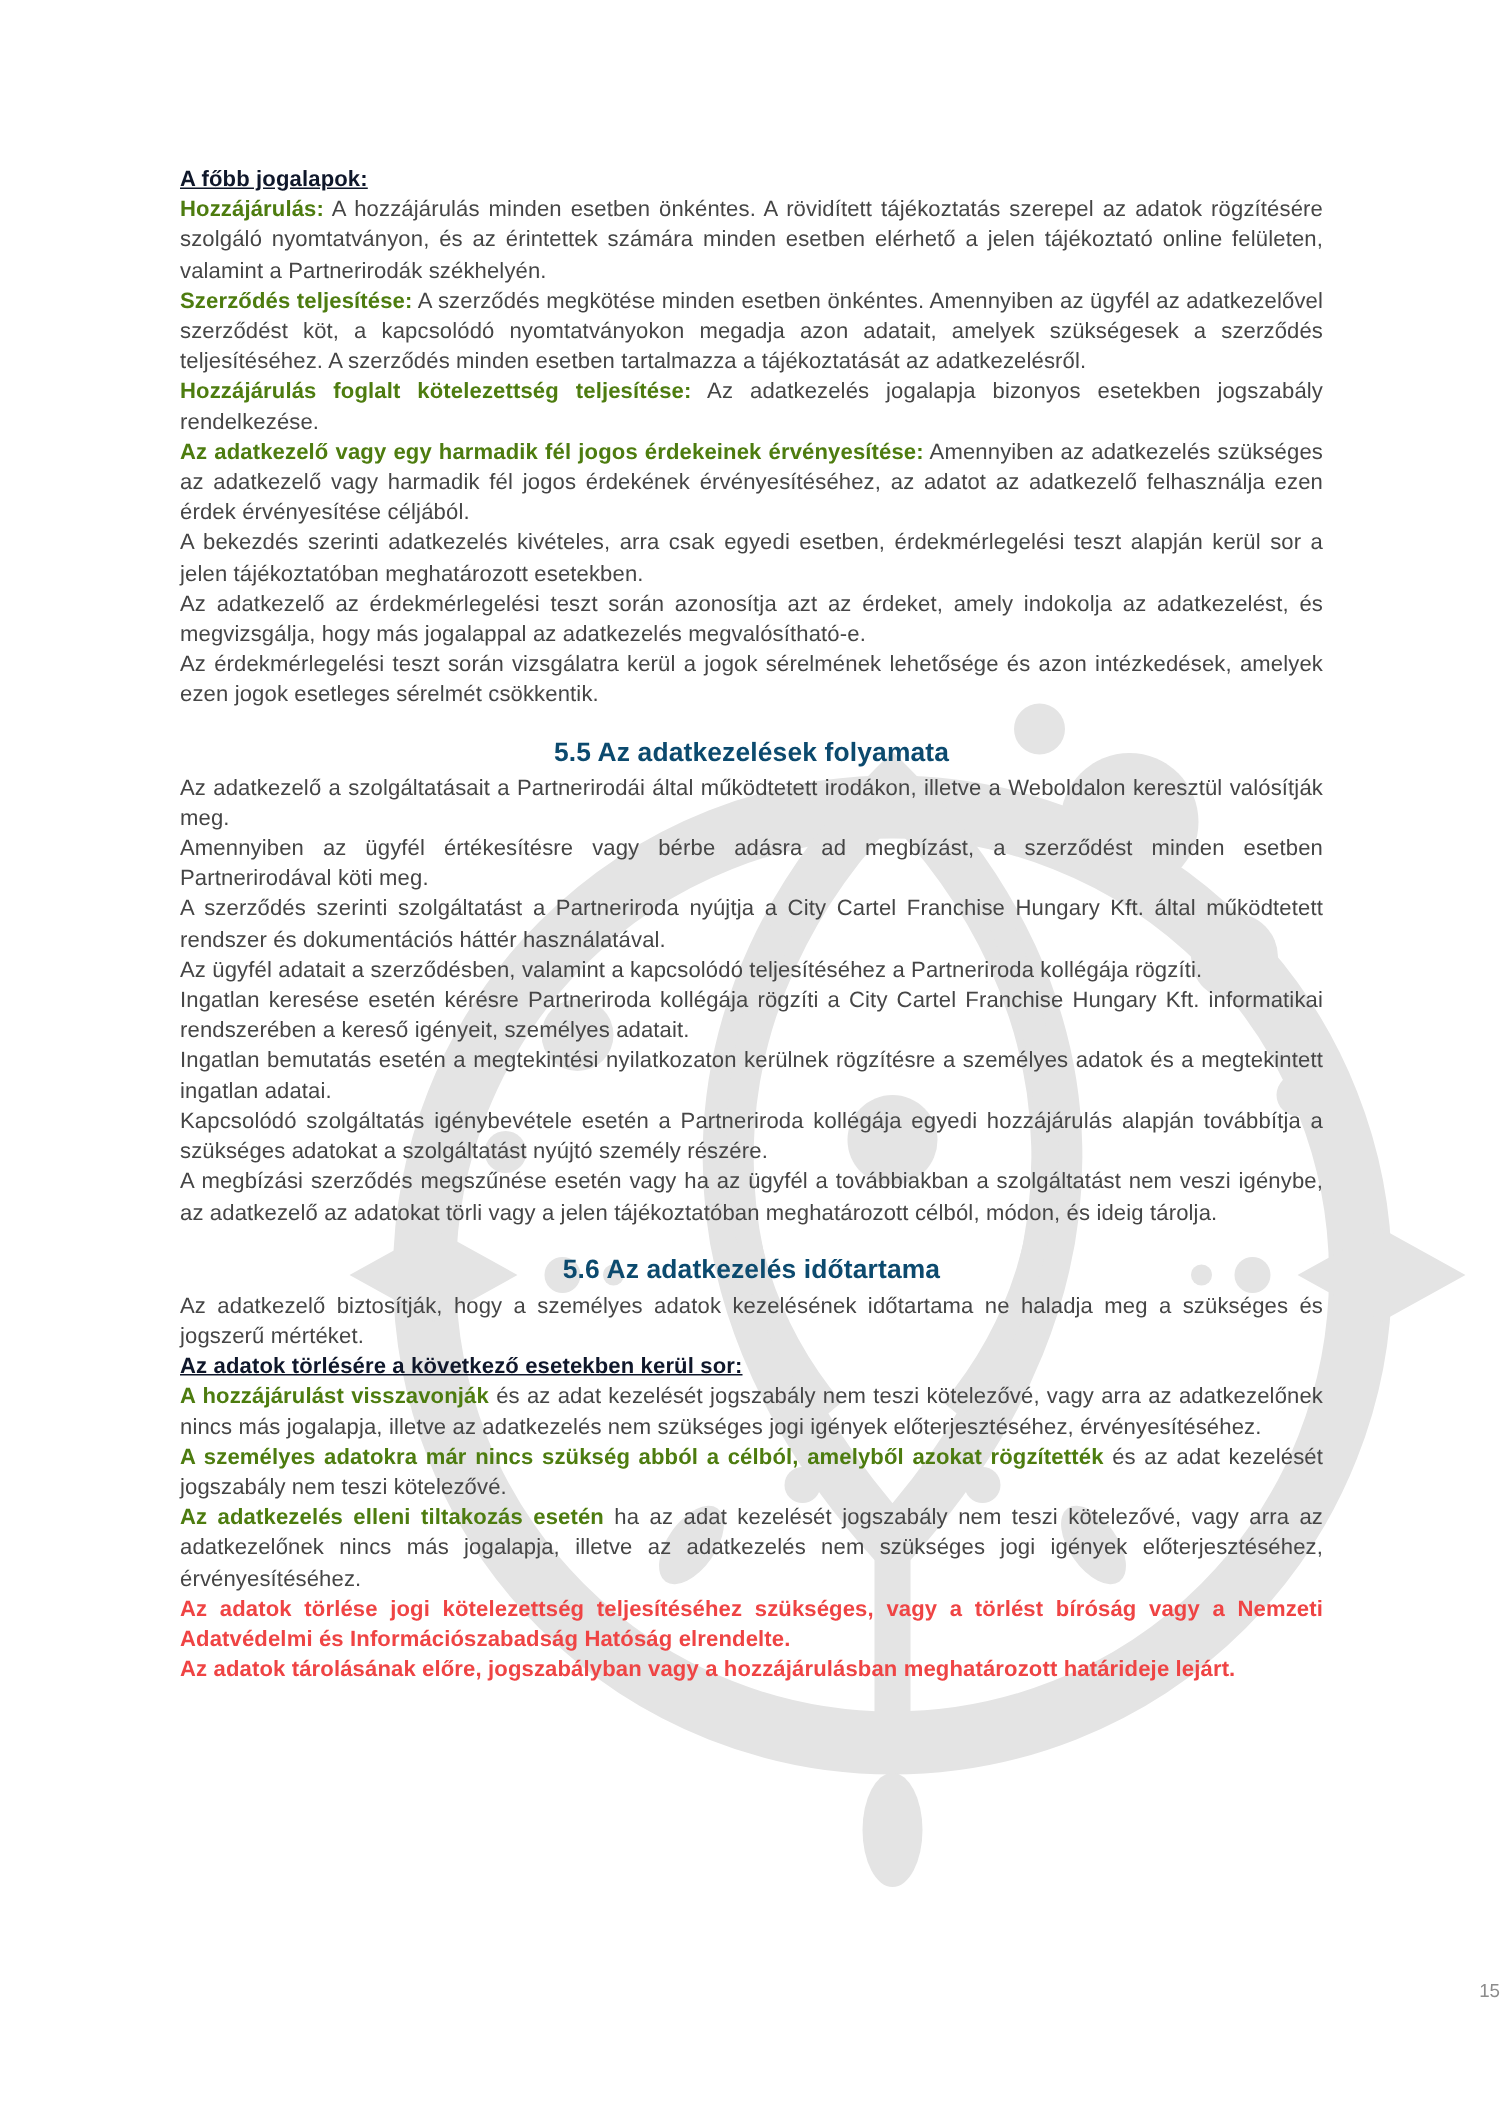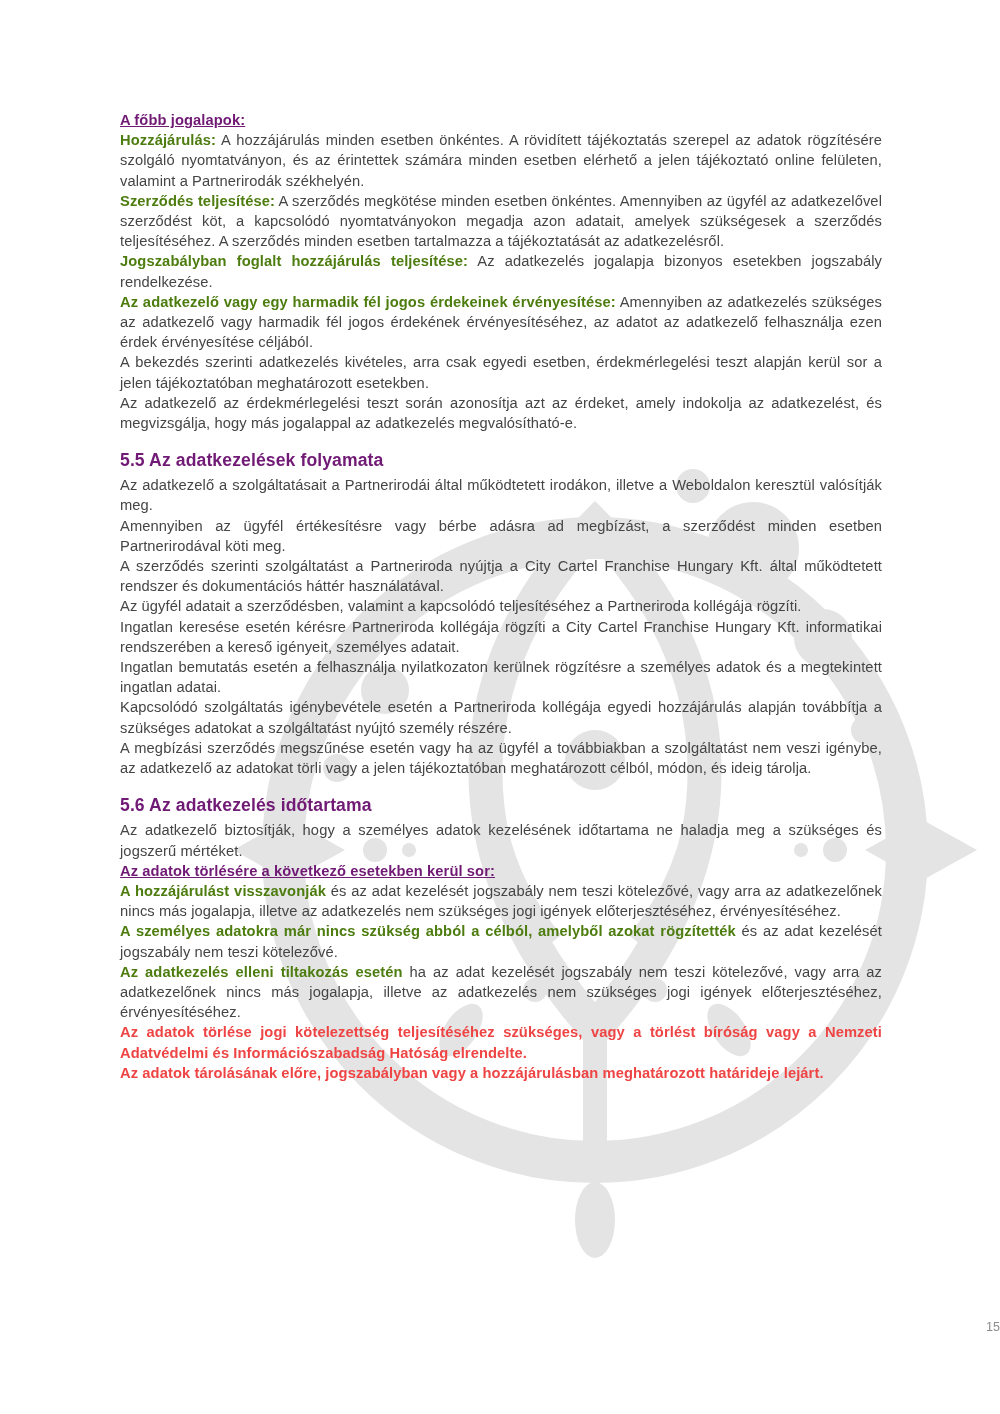--- a/index.html
+++ b/index.html
@@ -21,29 +21,29 @@
     position:absolute;
     left:120px;top:110px;
     width:762px;
     font-size:14.7px;
     line-height:20.2px;
     text-align:justify;
     letter-spacing:.1px;
   }
   .content p{margin:0;}
   .lead{font-weight:bold;color:#4d7c0f;}
-  .bu{font-weight:bold;color:#701a75;text-decoration:underline;}
+  .bu{font-weight:bold;color:#0f172a;text-decoration:underline;}
   .boldpara{font-weight:bold;color:#ef4444;}
   h2{
     font-size:17.6px;
     line-height:24px;
     margin:15px 0 3px 0;
-    color:#701a75;
+    color:#0c4a6e;
     font-weight:bold;
-    text-align:left;
+    text-align:center;
   }
   .footer{
     position:absolute;
     left:0;bottom:80px;
     width:100%;
     text-align:right;
     font-size:12.5px;
     color:#8c8c8c;
   }
 </style>
@@ -83,35 +83,36 @@
   </svg>
 
   <div class="content">
 
     <p><span class="bu">A főbb jogalapok:</span></p>
 
     <p><span class="lead">Hozzájárulás:</span><span> A hozzájárulás minden esetben önkéntes.  A rövidített tájékoztatás szerepel az adatok rögzítésére szolgáló nyomtatványon, és az érintettek számára minden esetben elérhető a jelen tájékoztató online felületen, valamint a Partnerirodák székhelyén.</span></p>
 
     <p><span class="lead">Szerződés teljesítése:</span><span> A szerződés megkötése minden esetben önkéntes. Amennyiben az ügyfél az adatkezelővel szerződést köt, a kapcsolódó nyomtatványokon megadja azon adatait, amelyek szükségesek a szerződés teljesítéséhez. A szerződés minden esetben tartalmazza a tájékoztatását az adatkezelésről.</span></p>
 
-    <p><span class="lead">Jogszabályban foglalt hozzájárulás teljesítése:</span><span> Az adatkezelés jogalapja bizonyos esetekben jogszabály rendelkezése.</span></p>
+    <p><span class="lead">Hozzájárulás foglalt kötelezettség teljesítése:</span><span> Az adatkezelés jogalapja bizonyos esetekben jogszabály rendelkezése.</span></p>
 
     <p><span class="lead">Az adatkezelő vagy egy harmadik fél jogos érdekeinek érvényesítése:</span><span> Amennyiben az adatkezelés szükséges az adatkezelő vagy harmadik fél jogos érdekének érvényesítéséhez, az adatot az adatkezelő felhasználja ezen érdek érvényesítése céljából.</span></p>
 
     <p>A bekezdés szerinti adatkezelés kivételes, arra csak egyedi esetben, érdekmérlegelési teszt alapján kerül sor a jelen tájékoztatóban meghatározott esetekben.</p>
     <p>Az adatkezelő az érdekmérlegelési teszt során azonosítja azt az érdeket, amely indokolja az adatkezelést, és megvizsgálja, hogy más jogalappal az adatkezelés megvalósítható-e.</p>
+    <p>Az érdekmérlegelési teszt során vizsgálatra kerül a jogok sérelmének lehetősége és azon intézkedések, amelyek ezen jogok esetleges sérelmét csökkentik.</p>
 
     <h2>5.5 Az adatkezelések folyamata</h2>
 
     <p>Az adatkezelő a szolgáltatásait a Partnerirodái által működtetett irodákon, illetve a Weboldalon keresztül valósítják meg.</p>
     <p>Amennyiben az ügyfél értékesítésre vagy bérbe adásra ad megbízást, a szerződést minden esetben Partnerirodával köti meg.</p>
     <p>A szerződés szerinti szolgáltatást a Partneriroda nyújtja a City Cartel Franchise Hungary Kft. által működtetett rendszer és dokumentációs háttér használatával.</p>
     <p>Az ügyfél adatait a szerződésben, valamint a kapcsolódó teljesítéséhez a Partneriroda kollégája rögzíti.</p>
     <p>Ingatlan keresése esetén kérésre Partneriroda kollégája rögzíti a City Cartel Franchise Hungary Kft. informatikai rendszerében a kereső igényeit, személyes adatait.</p>
-    <p>Ingatlan bemutatás esetén a felhasználja nyilatkozaton kerülnek rögzítésre a személyes adatok és a megtekintett ingatlan adatai.</p>
+    <p>Ingatlan bemutatás esetén a megtekintési nyilatkozaton kerülnek rögzítésre a személyes adatok és a megtekintett ingatlan adatai.</p>
     <p>Kapcsolódó szolgáltatás igénybevétele esetén a Partneriroda kollégája egyedi hozzájárulás alapján továbbítja a szükséges adatokat a szolgáltatást nyújtó személy részére.</p>
     <p>A megbízási szerződés megszűnése esetén vagy ha az ügyfél a továbbiakban a szolgáltatást nem veszi igénybe, az adatkezelő az adatokat törli vagy a jelen tájékoztatóban meghatározott célból, módon, és ideig tárolja.</p>
 
     <h2>5.6 Az adatkezelés időtartama</h2>
 
     <p>Az adatkezelő biztosítják, hogy a személyes adatok kezelésének időtartama ne haladja meg a szükséges és jogszerű mértéket.</p>
 
     <p><span class="bu">Az adatok törlésére a következő esetekben kerül sor:</span></p>
 
     <p><span class="lead">A hozzájárulást visszavonják</span><span> és az adat kezelését jogszabály nem teszi kötelezővé, vagy arra az adatkezelőnek nincs más jogalapja, illetve az adatkezelés nem szükséges jogi igények előterjesztéséhez, érvényesítéséhez.</span></p>

